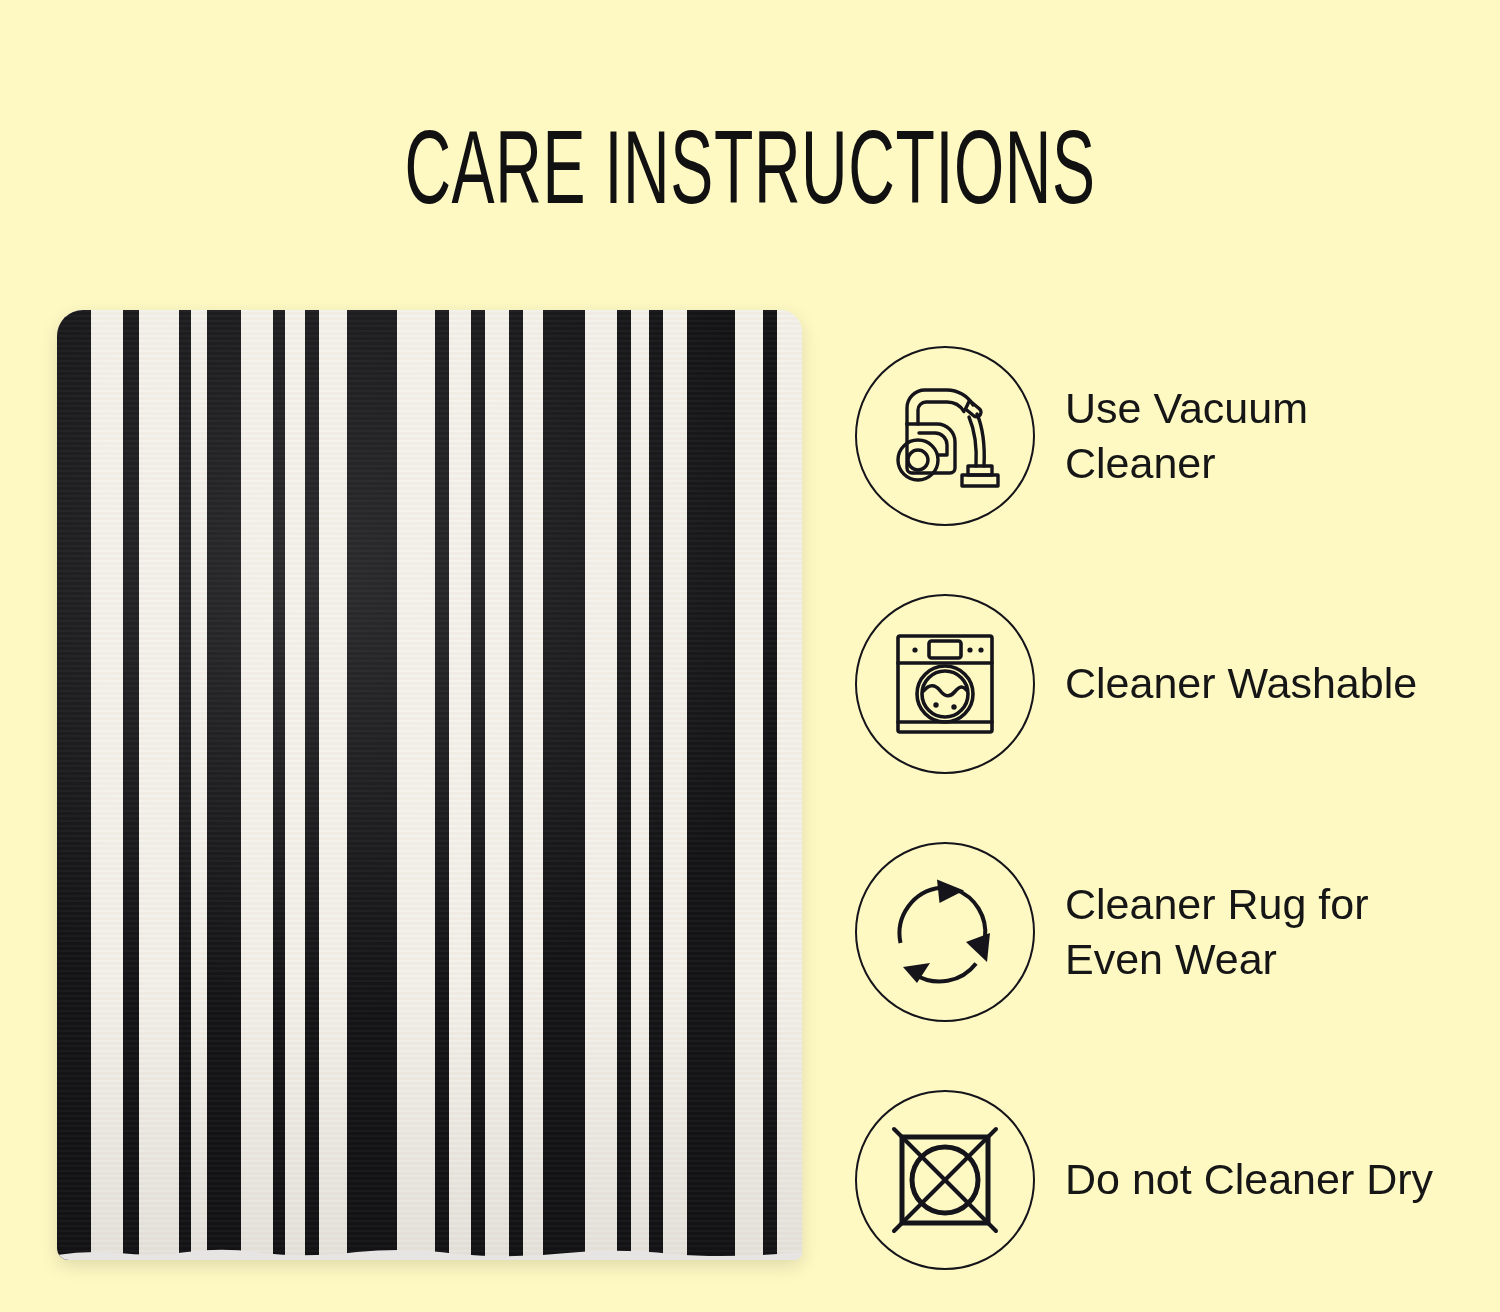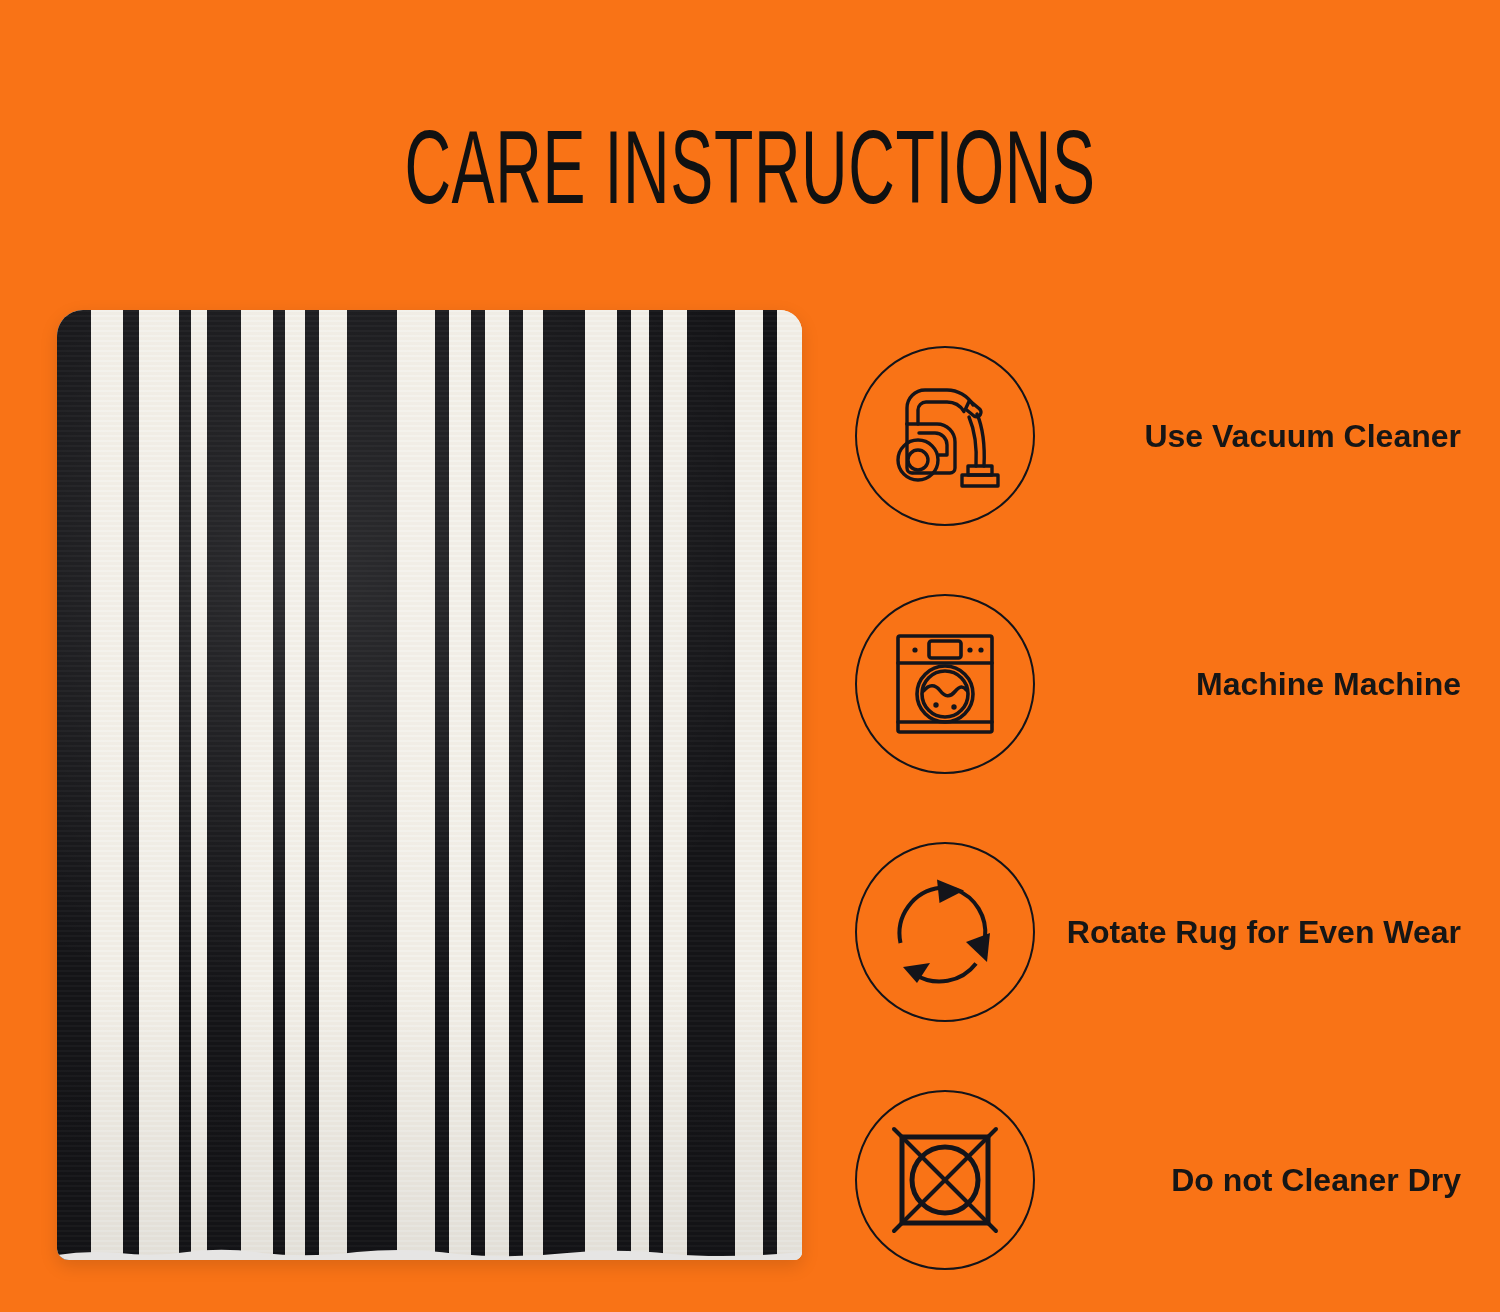--- a/index.html
+++ b/index.html
@@ -13,21 +13,21 @@
     background: #e6e5e4;
     font-family: "Liberation Sans", "DejaVu Sans", sans-serif;
     overflow: hidden;
     position: relative;
   }
 
   #page {
     position: relative;
     width: 1500px;
     height: 1312px;
-    background: #f97316;
+    background: #fef9c3;
   }
 
   
   .page-title {
     position: absolute;
     left: 0;
     top: 112px;
     width: 1500px;
     text-align: center;
     font-family: "Liberation Sans Narrow", "Liberation Sans", "DejaVu Sans Condensed", sans-serif;
@@ -150,25 +150,25 @@
     justify-content: center;
     background: transparent;
   }
   .icon-circle svg {
     display: block;
   }
   .instruction-label {
     flex: 1 1 auto;
     margin-left: 30px;
     padding-right: 14px;
-    font-size: 32px;
+    font-size: 43px;
     line-height: 1.28;
     color: #161616;
-    text-align: right;
-    font-weight: 700;
+    text-align: left;
+    font-weight: 400;
   }
 </style>
 </head>
 <body>
 
 <div id="page">
 
   <div class="page-title">CARE  INSTRUCTIONS</div>
 
   <div class="rug-wrap">
@@ -230,21 +230,21 @@
 
           <circle cx="60" cy="70" r="28"></circle>
           <circle cx="60" cy="70" r="23"></circle>
 
           <path d="M38.5,67 C44,60 50,60 55,66.5 C60,73 65,73.5 70,67.5 C75,61.5 78,62 81.5,66"></path>
 
           <circle cx="51" cy="81" r="2.7" fill="#14141a" stroke="none"></circle>
           <circle cx="69" cy="83" r="2.7" fill="#14141a" stroke="none"></circle>
         </svg>
       </div>
-      <div class="instruction-label">Machine Machine</div>
+      <div class="instruction-label">Cleaner Washable</div>
     </div>
 
     <div class="instruction-row">
       <div class="icon-circle">
         <svg width="122" height="122" viewBox="0 0 122 122">
           <g fill="none" stroke="#14141a" stroke-width="4" stroke-linecap="butt">
 
             <path d="M16.5,72 A46,46 0 0 1 56.5,16.8"></path>
 
             <path d="M71.5,18.5 A46,46 0 0 1 101,67"></path>
@@ -254,21 +254,21 @@
           <g fill="#14141a" stroke="none">
 
             <path d="M53,8.5 L80,19.5 L55.5,32 Z"></path>
 
             <path d="M106,62 L103,91 L82,71 Z"></path>
 
             <path d="M19,96 L46,92 L33,112 Z"></path>
           </g>
         </svg>
       </div>
-      <div class="instruction-label">Rotate Rug for Even Wear</div>
+      <div class="instruction-label">Cleaner Rug for Even Wear</div>
     </div>
 
     <div class="instruction-row">
       <div class="icon-circle">
         <svg width="118" height="118" viewBox="0 0 118 118" fill="none" stroke="#14141a" stroke-linecap="round">
 
           <rect x="16" y="16" width="86" height="86" stroke-width="5"></rect>
 
           <circle cx="59" cy="59" r="33" stroke-width="5"></circle>
 

